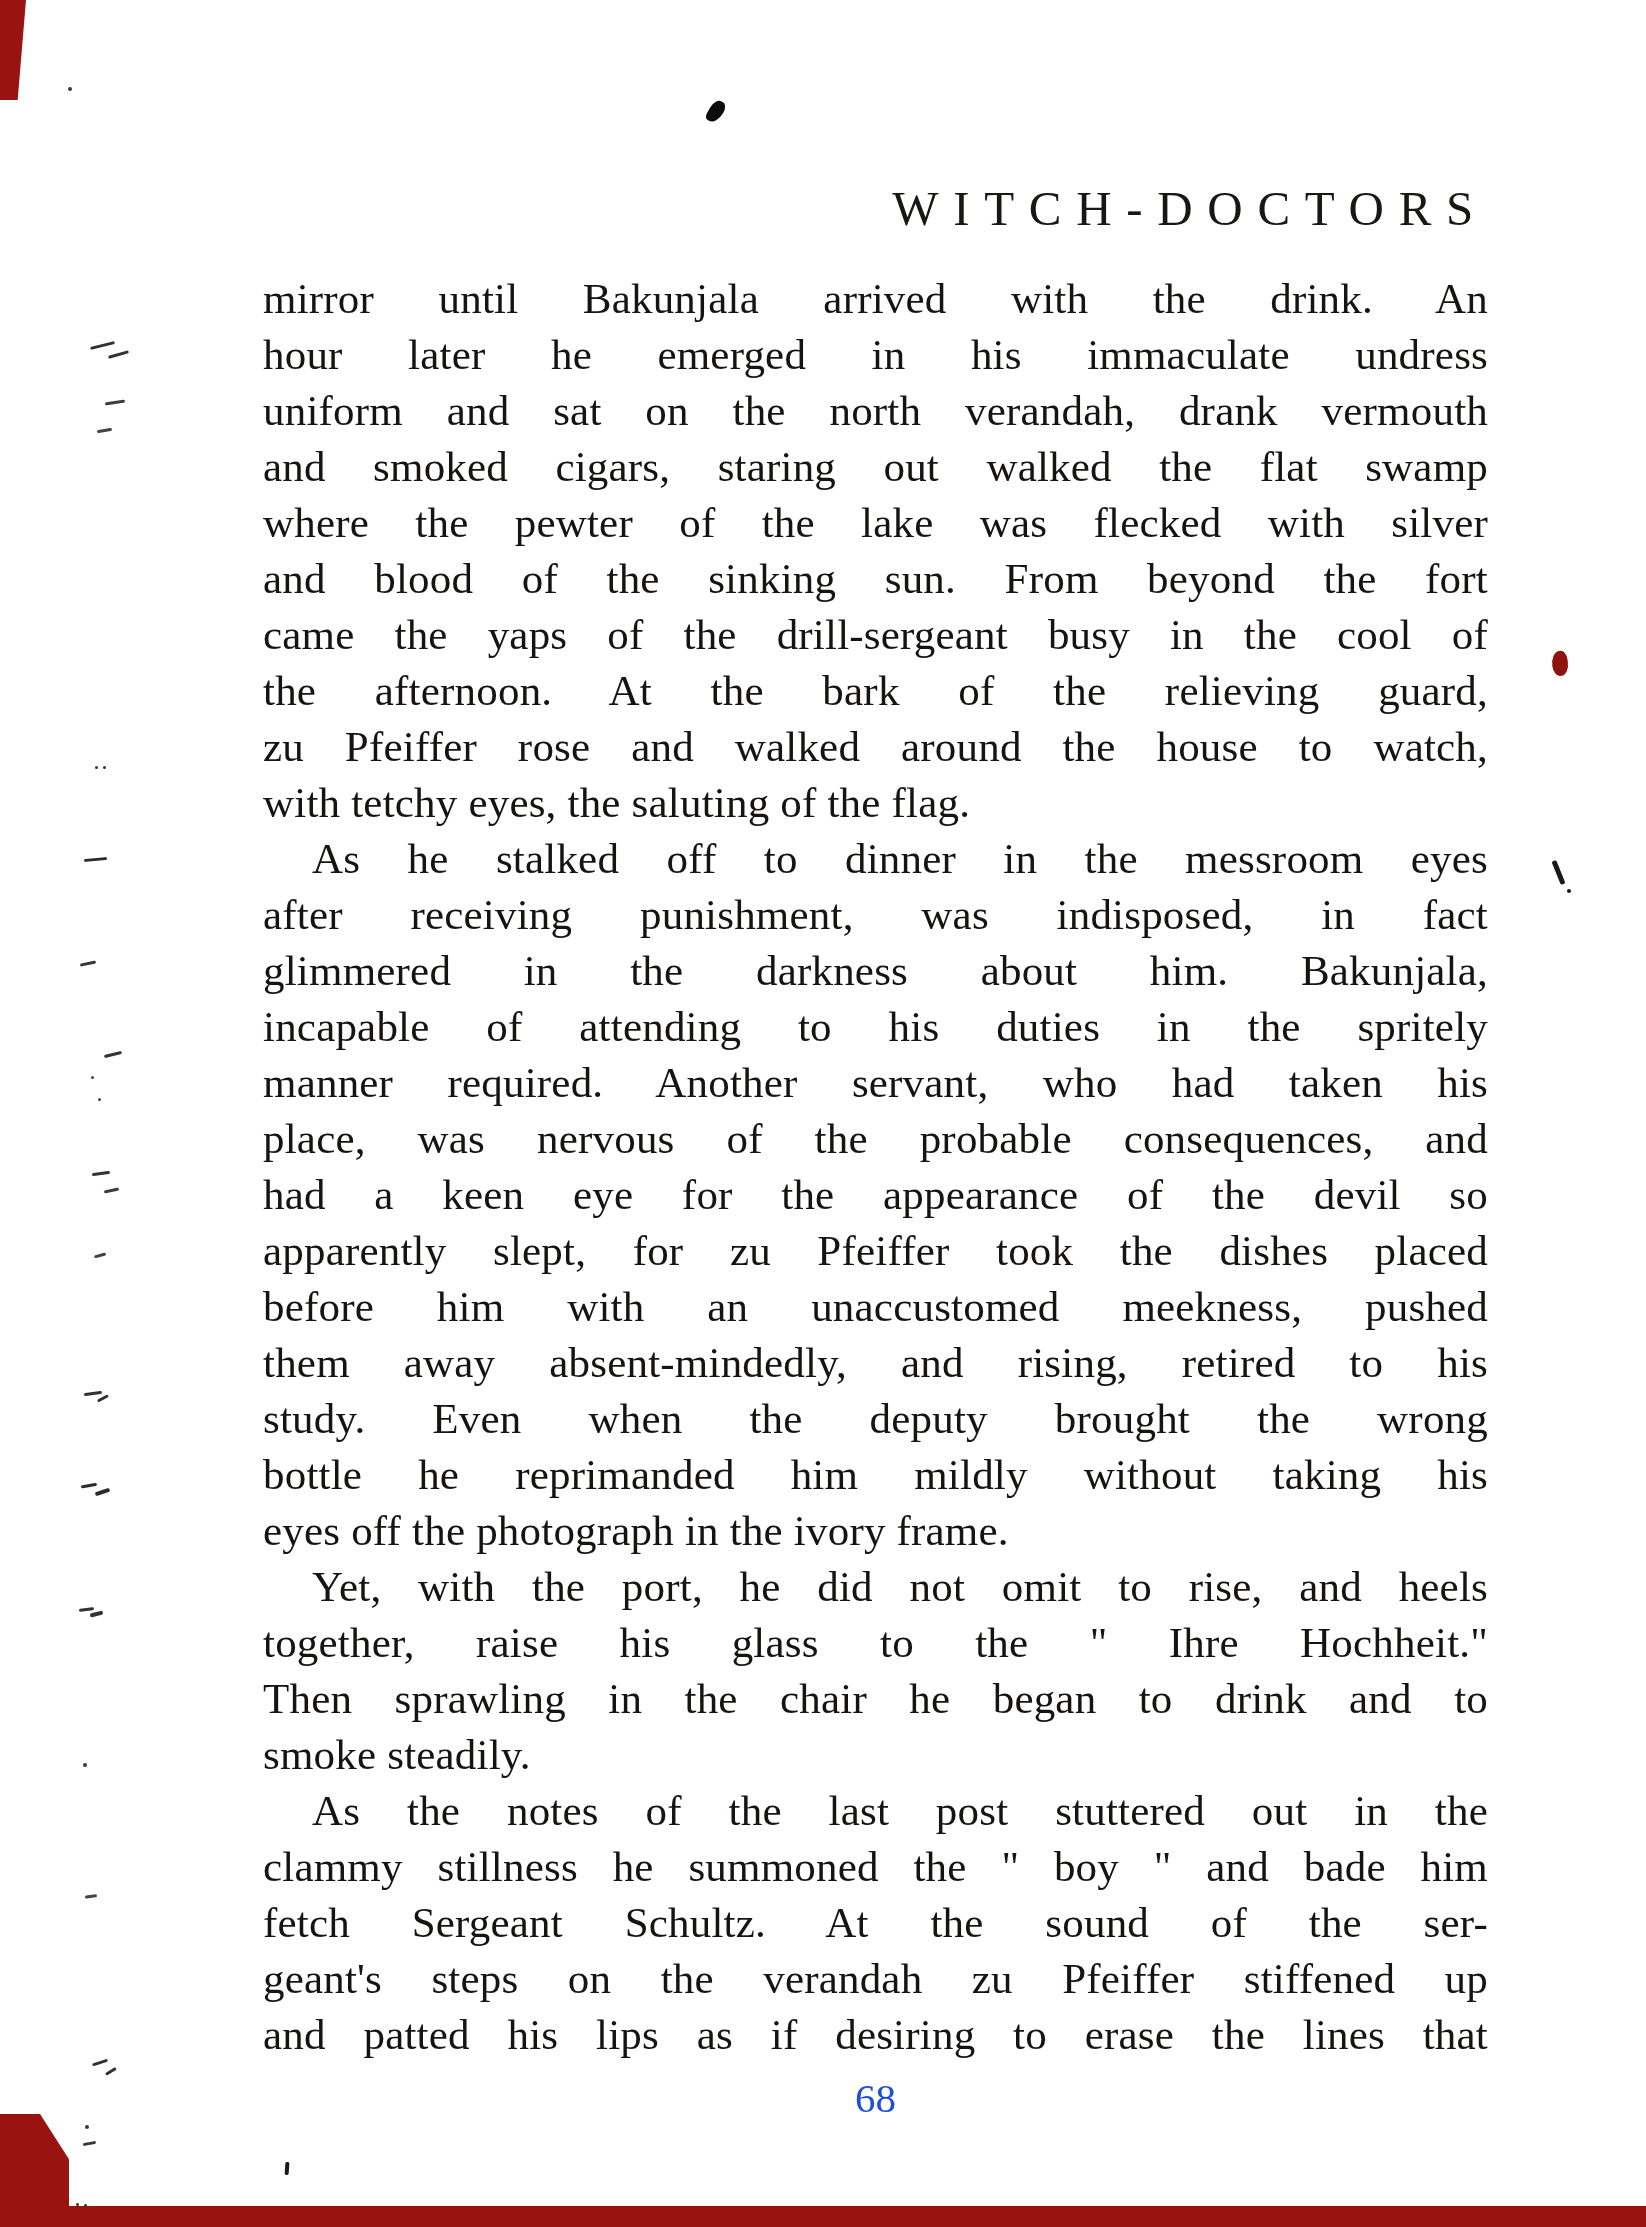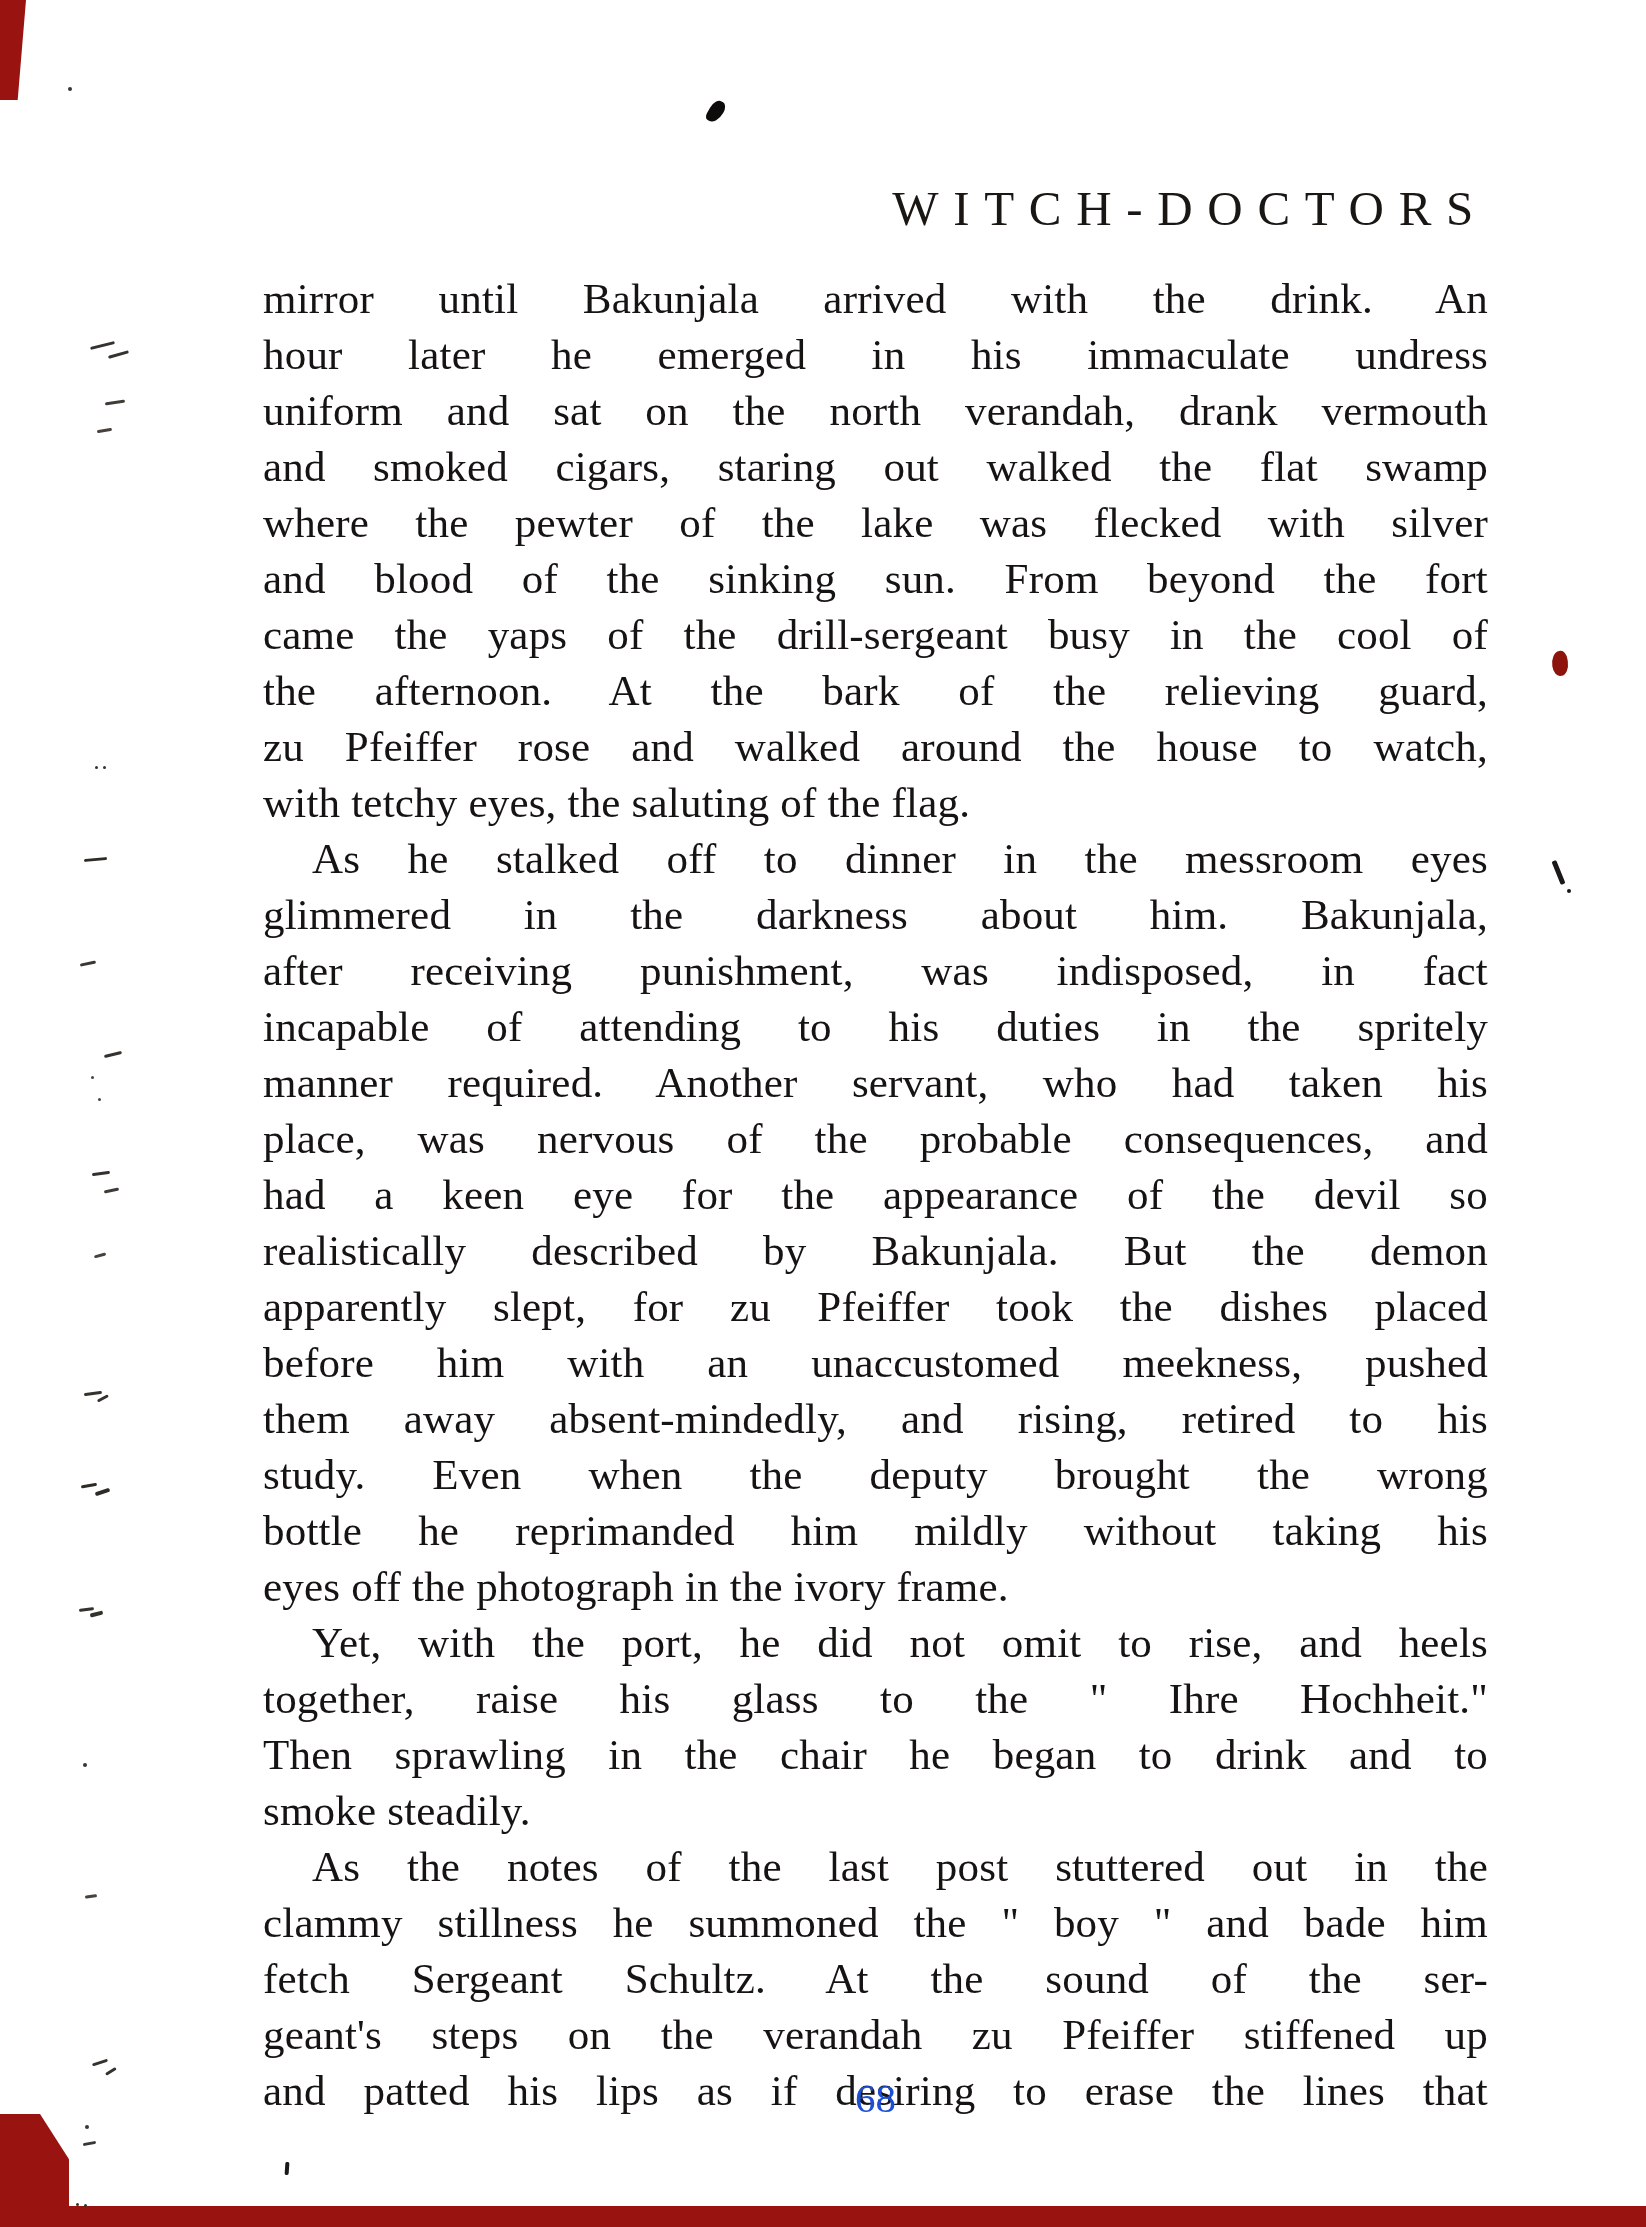--- a/index.html
+++ b/index.html
@@ -67,27 +67,26 @@
       <div class="line">hour later he emerged in his immaculate undress</div>
       <div class="line">uniform and sat on the north verandah, drank vermouth</div>
       <div class="line">and smoked cigars, staring out walked the flat swamp</div>
       <div class="line">where the pewter of the lake was flecked with silver</div>
       <div class="line">and blood of the sinking sun.  From beyond the fort</div>
       <div class="line">came the yaps of the drill-sergeant busy in the cool of</div>
       <div class="line">the afternoon.  At the bark of the relieving guard,</div>
       <div class="line">zu Pfeiffer rose and walked around the house to watch,</div>
       <div class="line flush">with tetchy eyes, the saluting of the flag.</div>
       <div class="line indent">As he stalked off to dinner in the messroom eyes</div>
+      <div class="line">after receiving punishment, was indisposed, in fact</div>
       <div class="line">glimmered in the darkness about him.  Bakunjala,</div>
-      <div class="line">after receiving punishment, was indisposed, in fact</div>
       <div class="line">incapable of attending to his duties in the spritely</div>
       <div class="line">manner required.  Another servant, who had taken his</div>
       <div class="line">place, was nervous of the probable consequences, and</div>
       <div class="line">had a keen eye for the appearance of the devil so</div>
-      <div class="line">realistically described by Bakunjala.  But the demon</div>
       <div class="line">apparently slept, for zu Pfeiffer took the dishes placed</div>
       <div class="line">before him with an unaccustomed meekness, pushed</div>
       <div class="line">them away absent-mindedly, and rising, retired to his</div>
       <div class="line">study.  Even when the deputy brought the wrong</div>
       <div class="line">bottle he reprimanded him mildly without taking his</div>
       <div class="line flush">eyes off the photograph in the ivory frame.</div>
       <div class="line indent">Yet, with the port, he did not omit to rise, and heels</div>
       <div class="line">together, raise his glass to the " Ihre Hochheit."</div>
       <div class="line">Then sprawling in the chair he began to drink and to</div>
       <div class="line flush">smoke steadily.</div>

